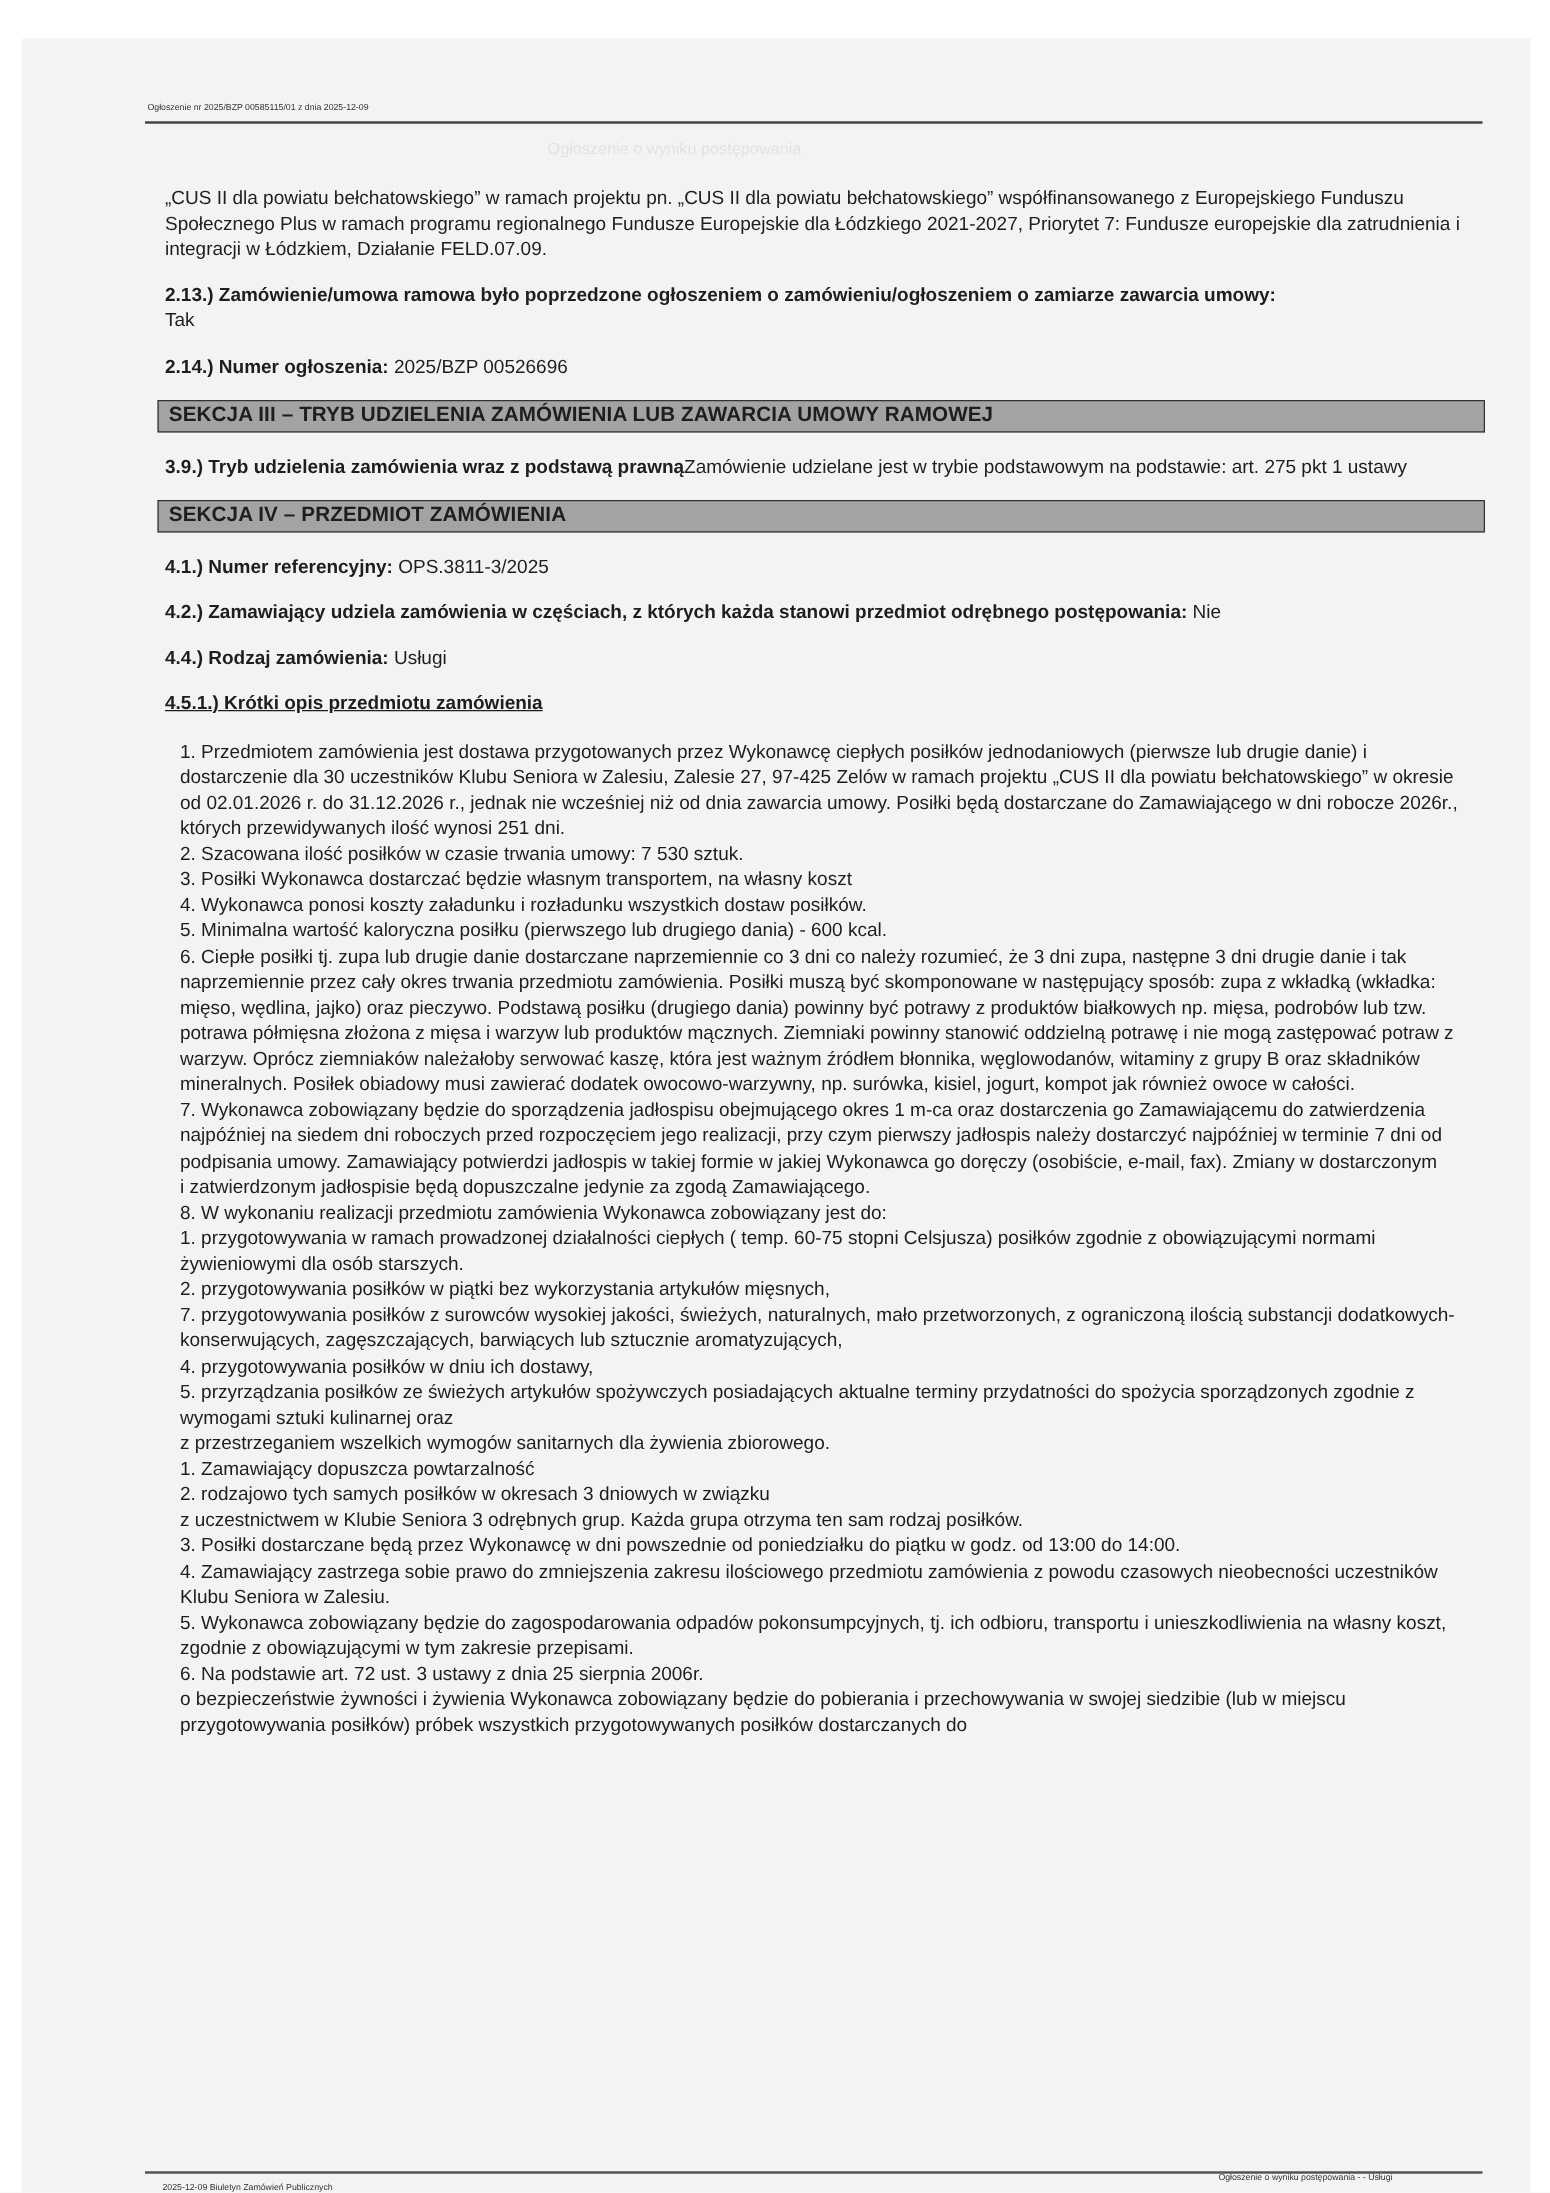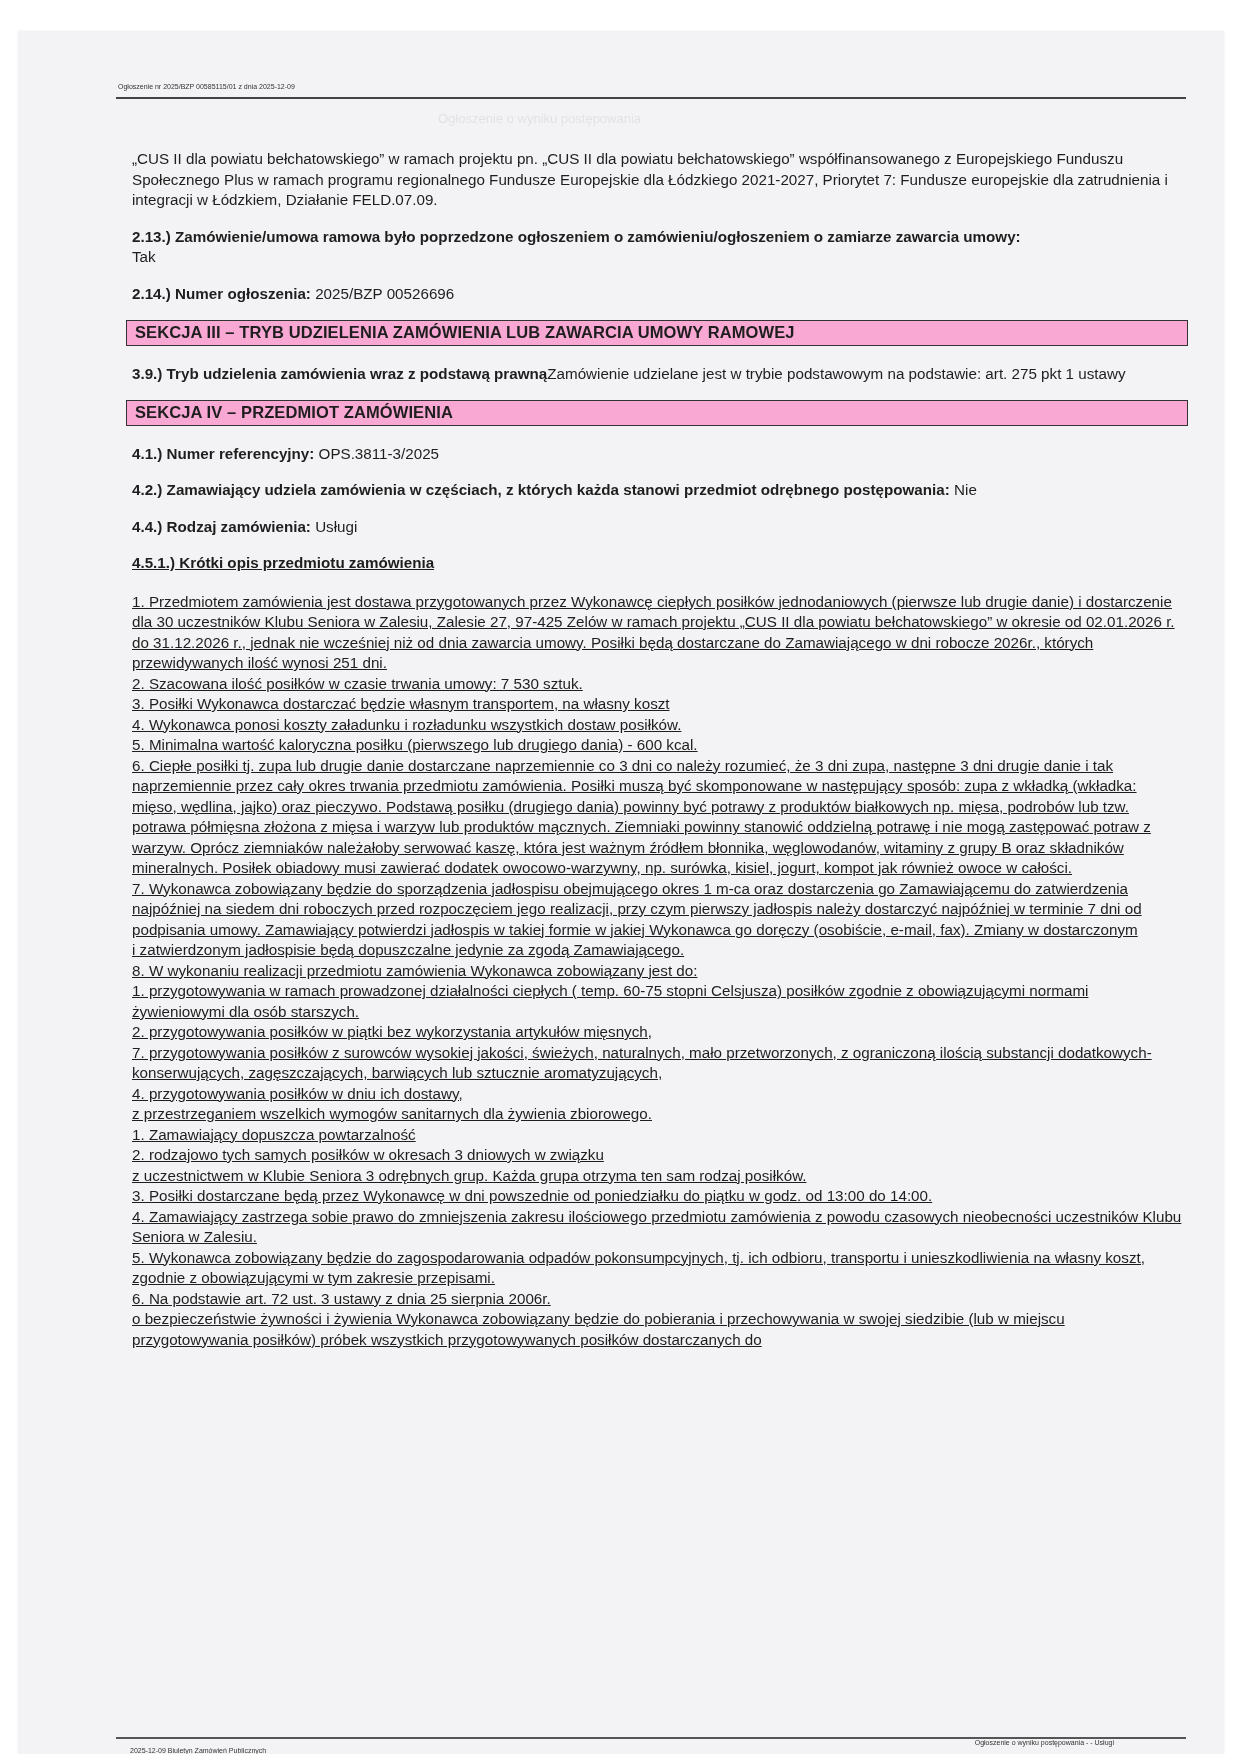--- a/index.html
+++ b/index.html
@@ -40,28 +40,28 @@
       position: absolute;
       left: 114px; top: 118px;
       width: 1050px;
       font-size: 15.2px;
       line-height: 20.5px;
     }
     .para { margin: 0 0 16px 0; }
     .b { font-weight: bold; }
     .section {
       border: 1.5px solid #333;
-      background: #f9a8d4;
+      background: #a3a3a3;
       font-size: 16.5px;
       font-weight: bold;
       padding: 1px 10px 2px 8px;
       margin: 12px -6px 18px -6px;
       letter-spacing: 0.1px;
     }
-    .list { margin: 0; text-decoration: underline; }
+    .list { margin: 12px; }
     .list div { margin: 0; }
     .ftr-rule {
       position: absolute;
       left: 98px; top: 1706px;
       width: 1070px; height: 2px;
       background: #555;
     }
     .ftr-left {
       position: absolute;
       left: 112px; top: 1716px;
@@ -129,20 +129,21 @@
       <div>4. Wykonawca ponosi koszty załadunku i rozładunku wszystkich dostaw posiłków.</div>
       <div>5. Minimalna wartość kaloryczna posiłku (pierwszego lub drugiego dania) - 600 kcal.</div>
       <div>6. Ciepłe posiłki tj. zupa lub drugie danie dostarczane naprzemiennie co 3 dni co należy rozumieć, że 3 dni zupa, następne 3 dni drugie danie i tak naprzemiennie przez cały okres trwania przedmiotu zamówienia. Posiłki muszą być skomponowane w następujący sposób: zupa z wkładką (wkładka: mięso, wędlina, jajko) oraz pieczywo. Podstawą posiłku (drugiego dania) powinny być potrawy z produktów białkowych np. mięsa, podrobów lub tzw. potrawa półmięsna złożona z mięsa i warzyw lub produktów mącznych. Ziemniaki powinny stanowić oddzielną potrawę i nie mogą zastępować potraw z warzyw. Oprócz ziemniaków należałoby serwować kaszę, która jest ważnym źródłem błonnika, węglowodanów, witaminy z grupy B oraz składników mineralnych. Posiłek obiadowy musi zawierać dodatek owocowo-warzywny, np. surówka, kisiel, jogurt, kompot jak również owoce w całości.</div>
       <div>7. Wykonawca zobowiązany będzie do sporządzenia jadłospisu obejmującego okres 1 m-ca oraz dostarczenia go Zamawiającemu do zatwierdzenia najpóźniej na siedem dni roboczych przed rozpoczęciem jego realizacji, przy czym pierwszy jadłospis należy dostarczyć najpóźniej w terminie 7 dni od podpisania umowy. Zamawiający potwierdzi jadłospis w takiej formie w jakiej Wykonawca go doręczy (osobiście, e-mail, fax). Zmiany w dostarczonym</div>
       <div>i zatwierdzonym jadłospisie będą dopuszczalne jedynie za zgodą Zamawiającego.</div>
       <div>8. W wykonaniu realizacji przedmiotu zamówienia Wykonawca zobowiązany jest do:</div>
       <div>1. przygotowywania w ramach prowadzonej działalności ciepłych ( temp. 60-75 stopni Celsjusza) posiłków zgodnie z obowiązującymi normami żywieniowymi dla osób starszych.</div>
       <div>2. przygotowywania posiłków w piątki bez wykorzystania artykułów mięsnych,</div>
       <div>7. przygotowywania posiłków z surowców wysokiej jakości, świeżych, naturalnych, mało przetworzonych, z ograniczoną ilością substancji dodatkowych- konserwujących, zagęszczających, barwiących lub sztucznie aromatyzujących,</div>
       <div>4. przygotowywania posiłków w dniu ich dostawy,</div>
+      <div>5. przyrządzania posiłków ze świeżych artykułów spożywczych posiadających aktualne terminy przydatności do spożycia sporządzonych zgodnie z wymogami sztuki kulinarnej oraz</div>
       <div>z przestrzeganiem wszelkich wymogów sanitarnych dla żywienia zbiorowego.</div>
       <div>1. Zamawiający dopuszcza powtarzalność</div>
       <div>2. rodzajowo tych samych posiłków w okresach 3 dniowych w związku</div>
       <div>z uczestnictwem w Klubie Seniora 3 odrębnych grup. Każda grupa otrzyma ten sam rodzaj posiłków.</div>
       <div>3. Posiłki dostarczane będą przez Wykonawcę w dni powszednie od poniedziałku do piątku w godz. od 13:00 do 14:00.</div>
       <div>4. Zamawiający zastrzega sobie prawo do zmniejszenia zakresu ilościowego przedmiotu zamówienia z powodu czasowych nieobecności uczestników Klubu Seniora w Zalesiu.</div>
       <div>5. Wykonawca zobowiązany będzie do zagospodarowania odpadów pokonsumpcyjnych, tj. ich odbioru, transportu i unieszkodliwienia na własny koszt, zgodnie z obowiązującymi w tym zakresie przepisami.</div>
       <div>6. Na podstawie art. 72 ust. 3 ustawy z dnia 25 sierpnia 2006r.</div>
       <div>o bezpieczeństwie żywności i żywienia Wykonawca zobowiązany będzie do pobierania i przechowywania w swojej siedzibie (lub w miejscu przygotowywania posiłków) próbek wszystkich przygotowywanych posiłków dostarczanych do</div>
     </div>

